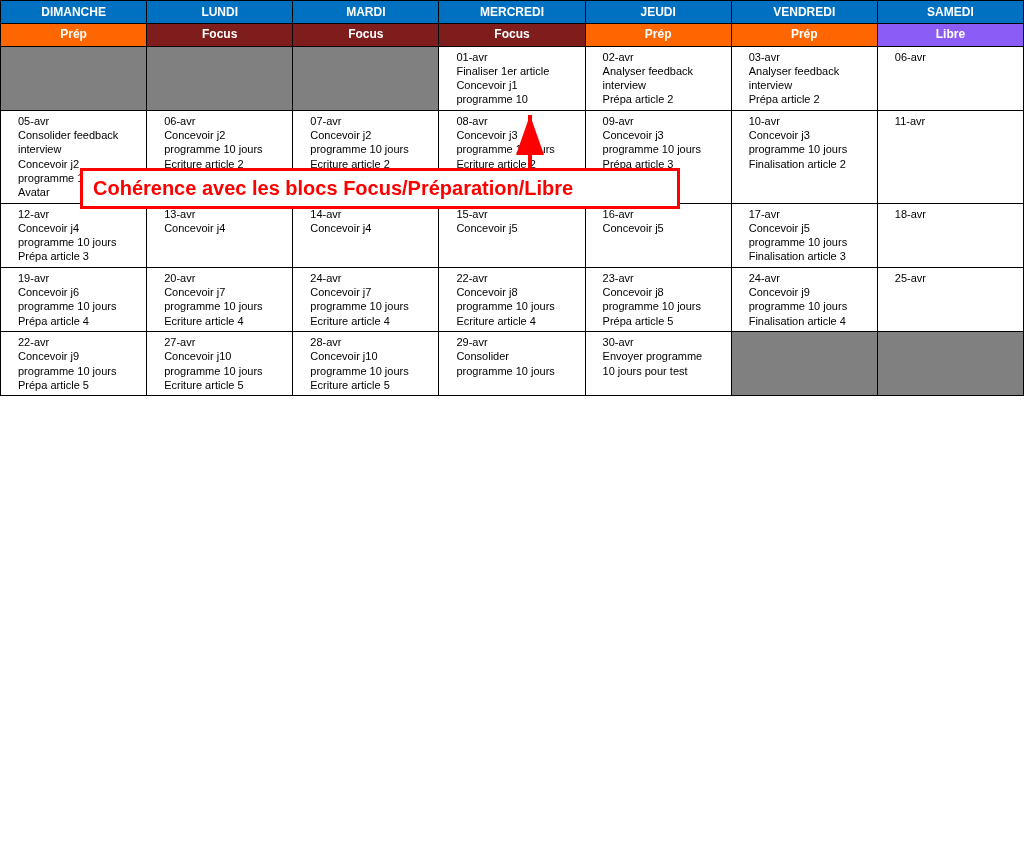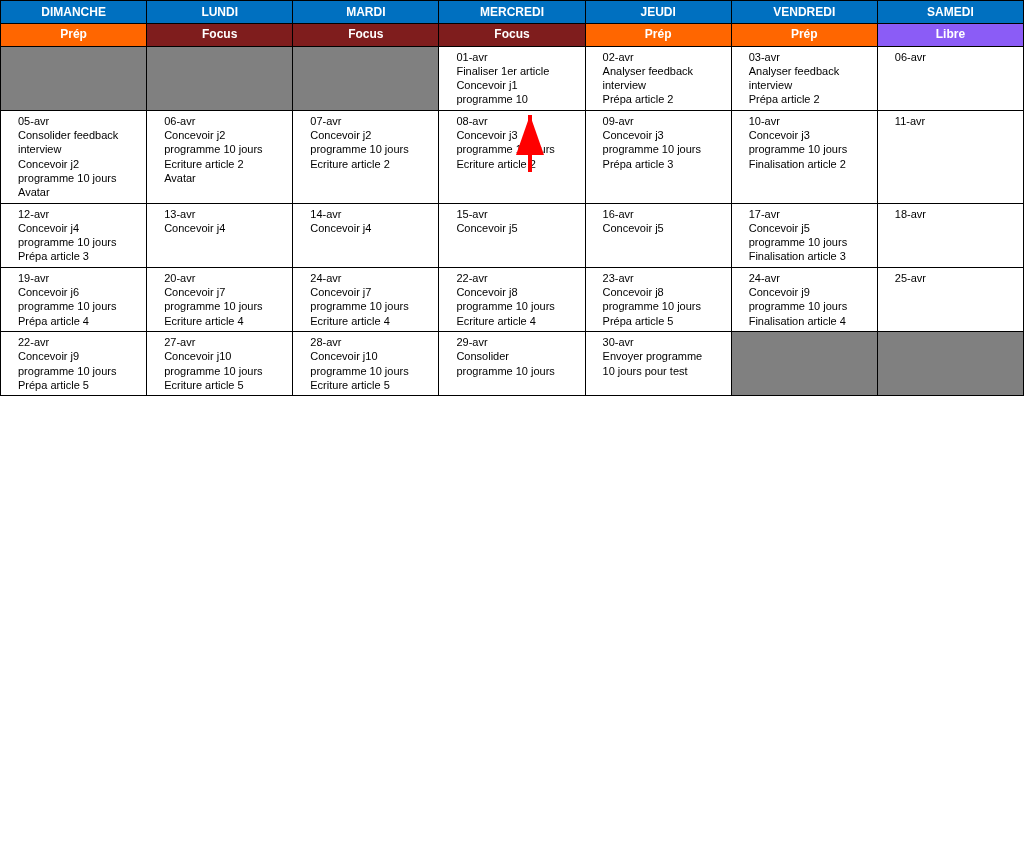--- a/index.html
+++ b/index.html
@@ -137,20 +137,23 @@
           <td><span class="date-num">27-avr</span><br><span>Concevoir j10 programme 10 jours</span><br><span>Ecriture article 5</span></td>
           <td><span class="date-num">28-avr</span><br><span>Concevoir j10 programme 10 jours</span><br><span>Ecriture article 5</span></td>
           <td><span class="date-num">29-avr</span><br><span>Consolider programme 10 jours</span></td>
           <td><span class="date-num">30-avr</span><br><span>Envoyer programme 10 jours pour test</span></td>
           <td class="gray-cell"></td>
           <td class="gray-cell"></td>
         </tr>
       </tbody>
   </table>
 
+  <div class="annotation-box annotation-1">
+    <span>Cohérence avec les blocs Focus/Préparation/Libre</span>
+  </div>
 
   <div class="annotation-box annotation-2">
     <span>Définition macroscopique des activités</span>
   </div>
 
   <svg style="position:absolute;top:0;left:0;width:1024px;height:859px;pointer-events:none;z-index:9">
 
     <defs>
       <marker id="arrowhead1" markerWidth="10" markerHeight="7" refX="10" refY="3.5" orient="auto">
         <polygon points="0 0, 10 3.5, 0 7" fill="red"></polygon>

